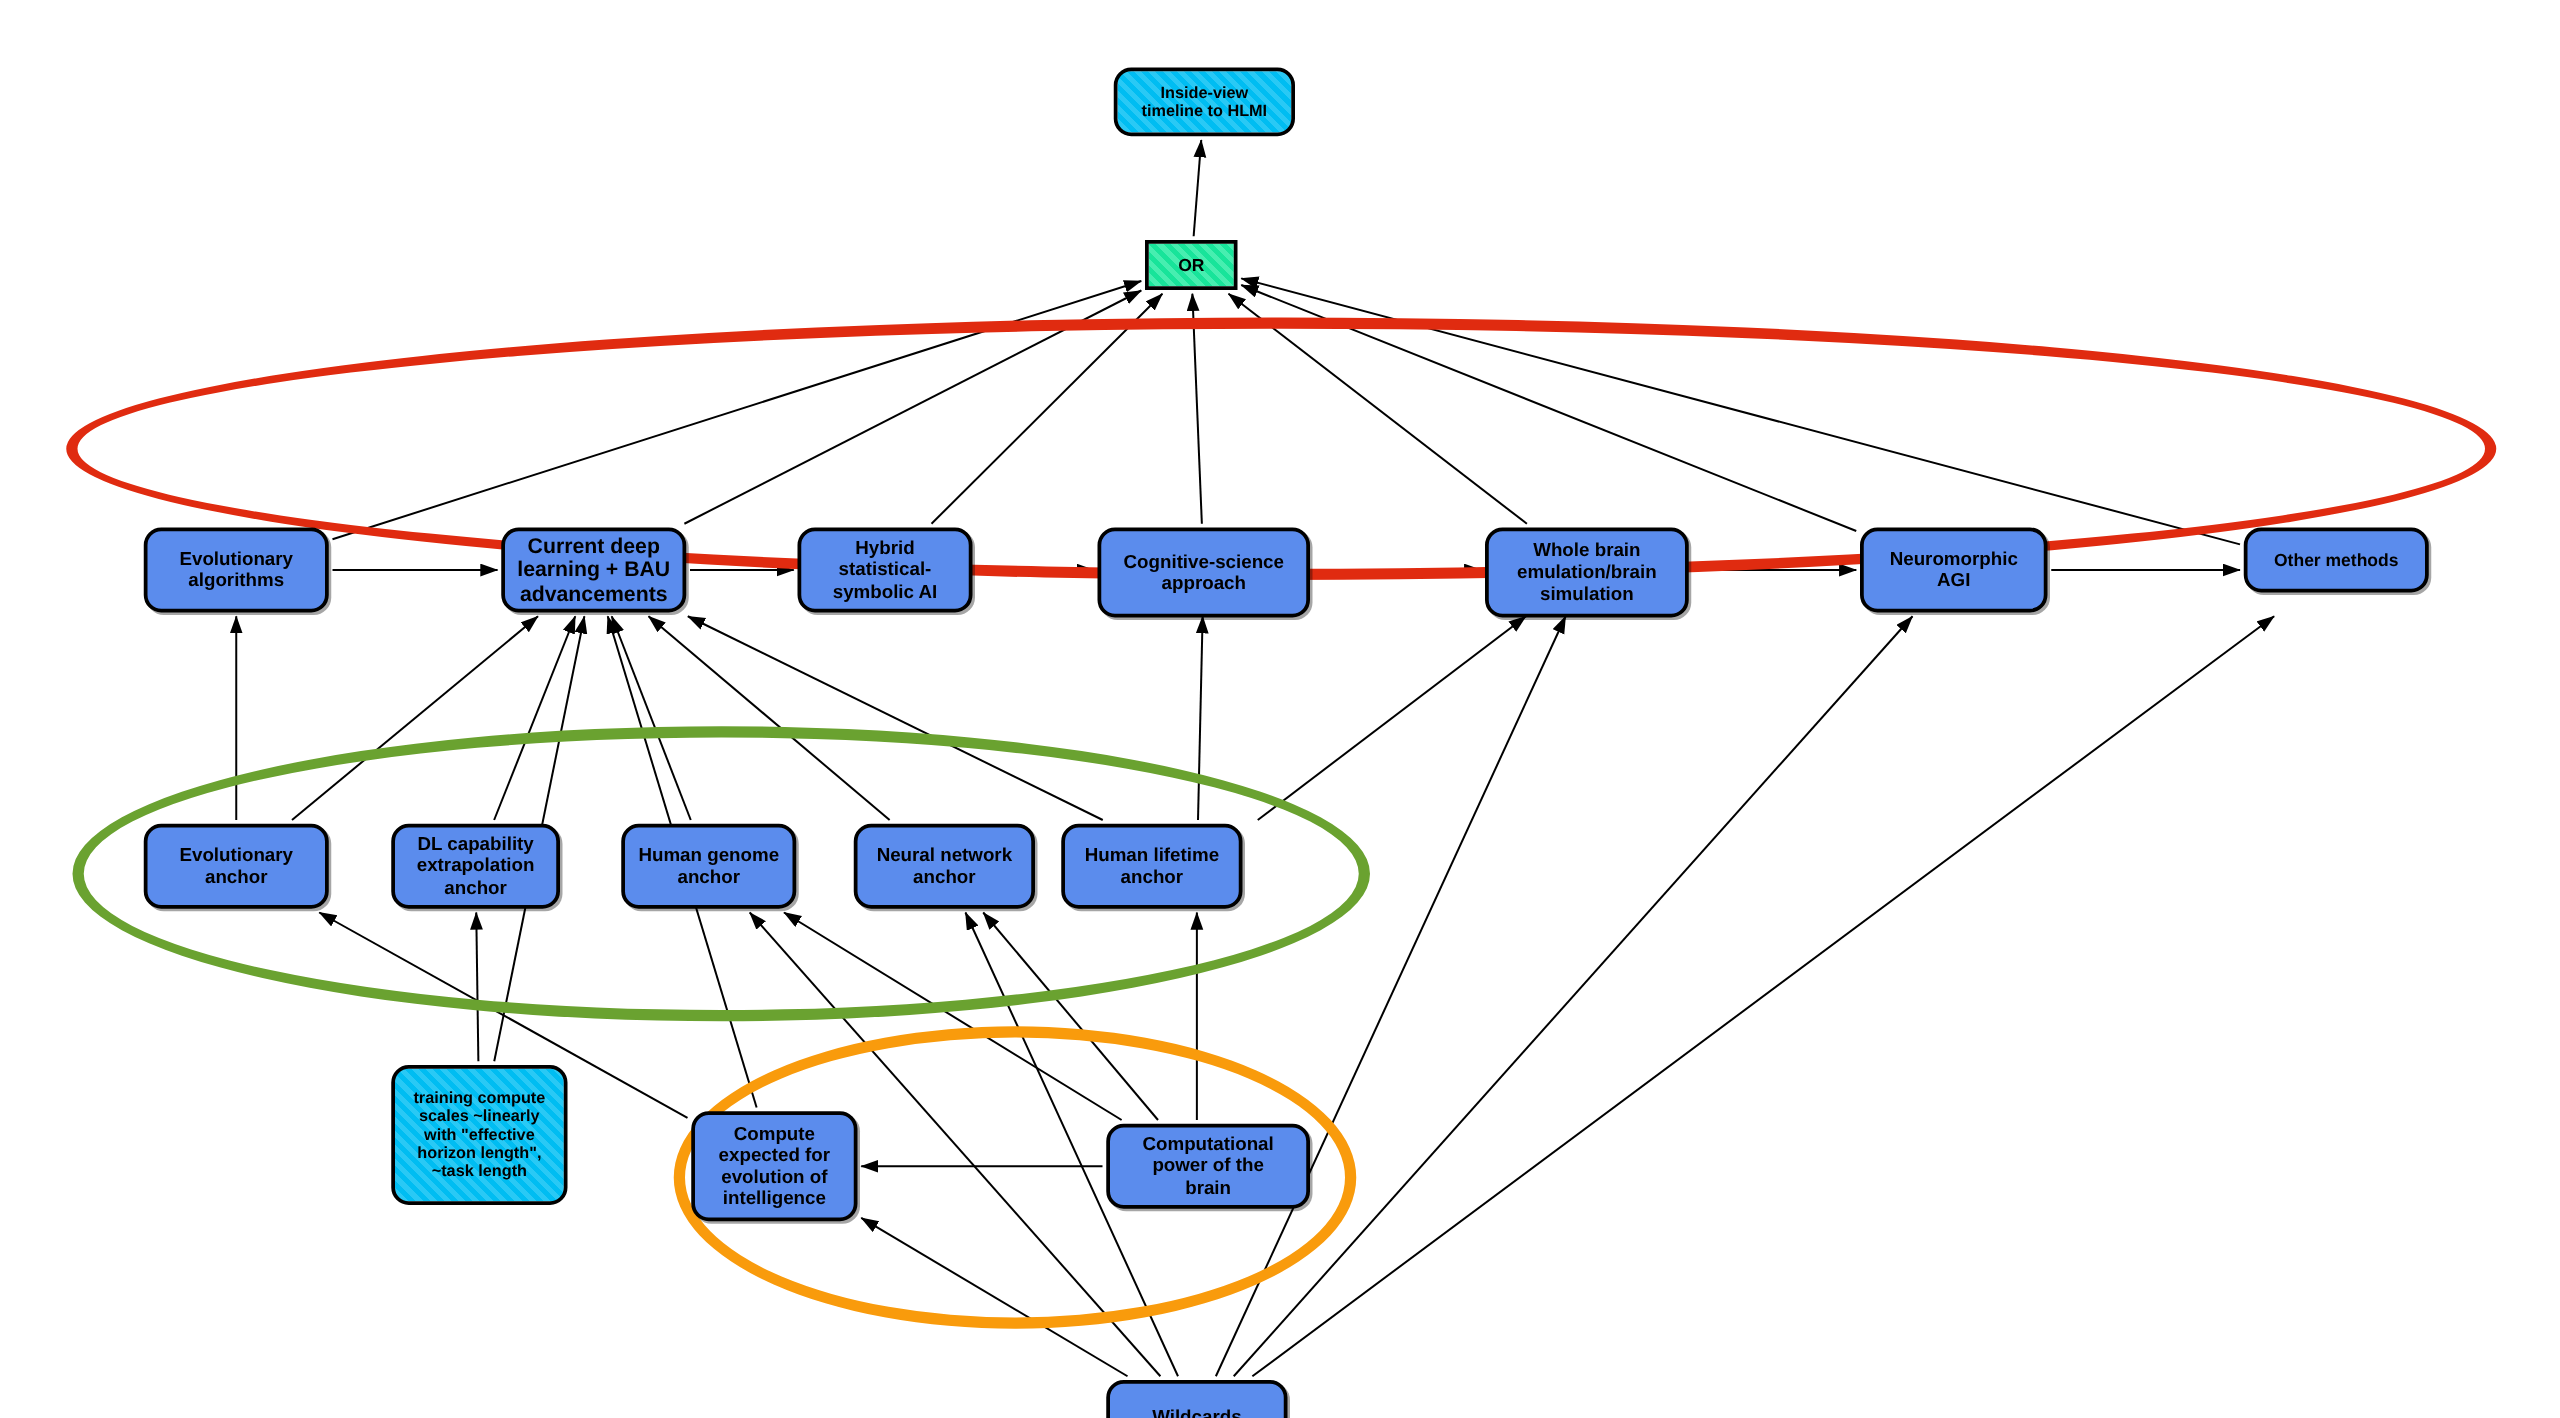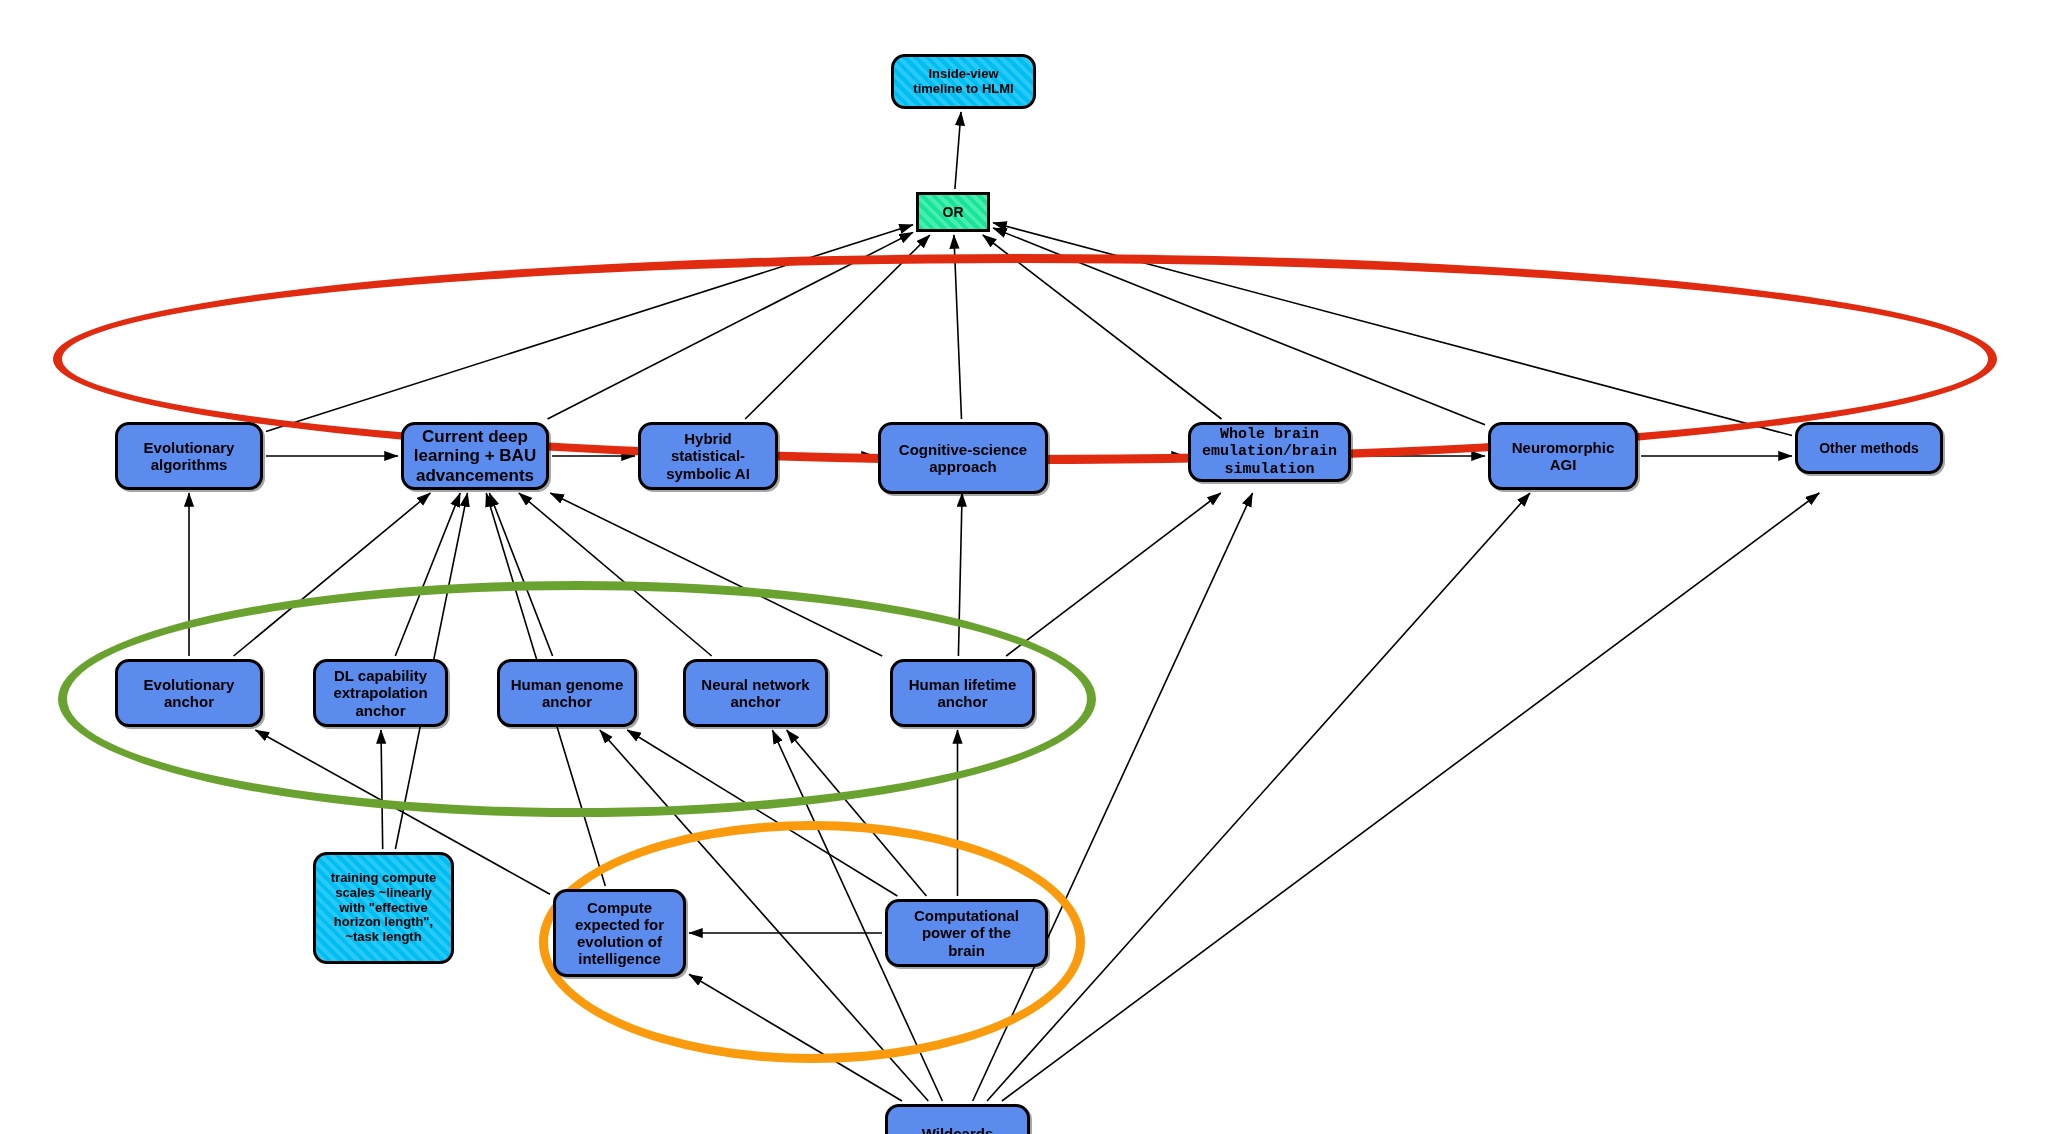--- a/index.html
+++ b/index.html
@@ -89,21 +89,21 @@
       </div>
       <div class="node n-blue" style="left: 638px; top: 378px; width: 140px; height: 68px; font-size: 15px;">
         <span class="lbl">Hybrid
 statistical-
 symbolic AI</span>
       </div>
       <div class="node n-blue" style="left: 878px; top: 378px; width: 170px; height: 72px; font-size: 15px;">
         <span class="lbl">Cognitive-science
 approach</span>
       </div>
-      <div class="node n-blue" style="left: 1188px; top: 378px; width: 163px; height: 60px; font-size: 15px; font-family: Liberation Mono, monospace;">
+      <div class="node n-blue" style="left: 1188px; top: 378px; width: 163px; height: 72px; font-size: 15px;">
         <span class="lbl">Whole brain
 emulation/brain
 simulation</span>
       </div>
       <div class="node n-blue" style="left: 1488px; top: 378px; width: 150px; height: 68px; font-size: 15px;">
         <span class="lbl">Neuromorphic
 AGI</span>
       </div>
       <div class="node n-blue" style="left: 1795px; top: 378px; width: 148px; height: 52px; font-size: 14px;">
         <span class="lbl">Other methods</span>
@@ -118,21 +118,21 @@
 anchor</span>
       </div>
       <div class="node n-blue" style="left: 497px; top: 615px; width: 140px; height: 68px; font-size: 15px;">
         <span class="lbl">Human genome
 anchor</span>
       </div>
       <div class="node n-blue" style="left: 683px; top: 615px; width: 145px; height: 68px; font-size: 15px;">
         <span class="lbl">Neural network
 anchor</span>
       </div>
-      <div class="node n-blue" style="left: 890px; top: 615px; width: 145px; height: 68px; font-size: 15px;">
+      <div class="node n-blue" style="left: 849px; top: 615px; width: 145px; height: 68px; font-size: 15px;">
         <span class="lbl">Human lifetime
 anchor</span>
       </div>
       <div class="node n-cyan" style="left: 313px; top: 808px; width: 141px; height: 112px; font-size: 13px;">
         <span class="lbl">training compute
 scales ~linearly
 with "effective
 horizon length",
 ~task length</span>
       </div>

